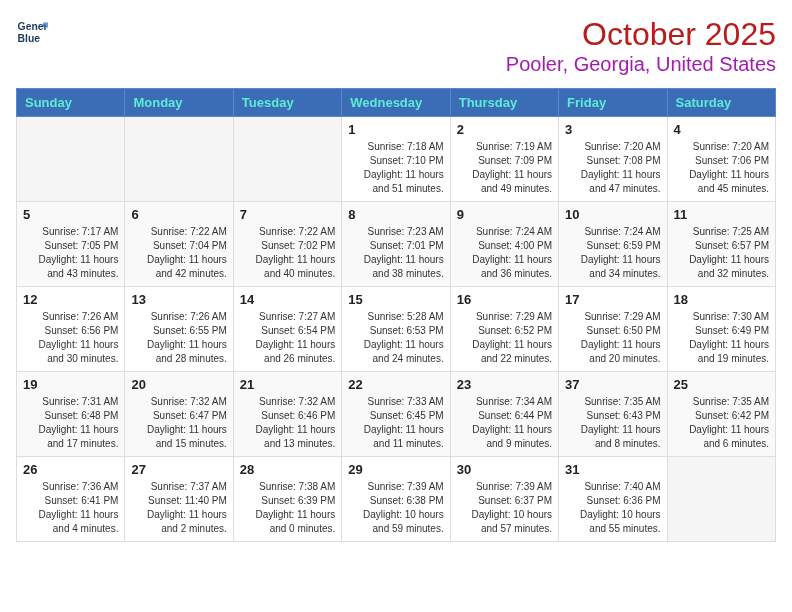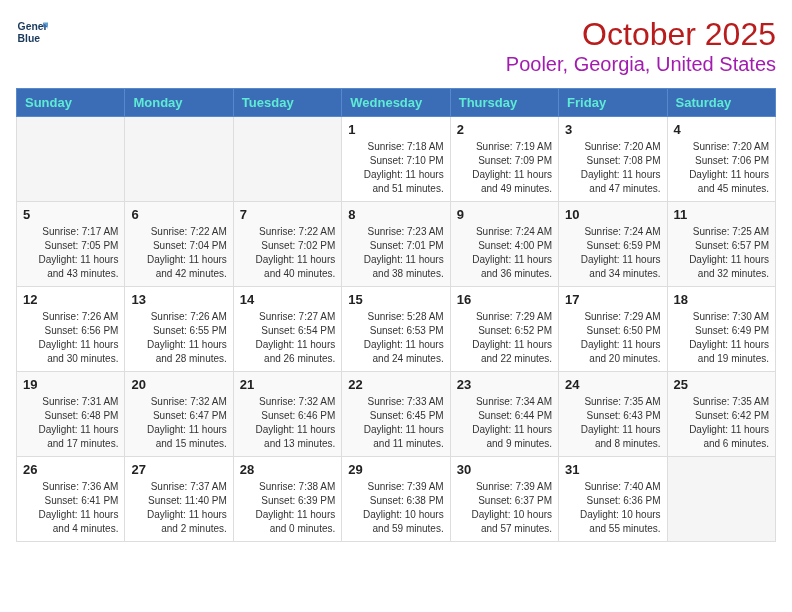--- a/index.html
+++ b/index.html
@@ -256,21 +256,21 @@
 Sunset: 6:45 PM
 Daylight: 11 hours and 11 minutes.</div>
         </td>
         <td>
           <div class="day-num">23</div>
           <div class="day-info">Sunrise: 7:34 AM
 Sunset: 6:44 PM
 Daylight: 11 hours and 9 minutes.</div>
         </td>
         <td>
-          <div class="day-num">24</div>
+          <div class="day-num">37</div>
           <div class="day-info">Sunrise: 7:35 AM
 Sunset: 6:43 PM
 Daylight: 11 hours and 8 minutes.</div>
         </td>
         <td>
           <div class="day-num">25</div>
           <div class="day-info">Sunrise: 7:35 AM
 Sunset: 6:42 PM
 Daylight: 11 hours and 6 minutes.</div>
         </td>

